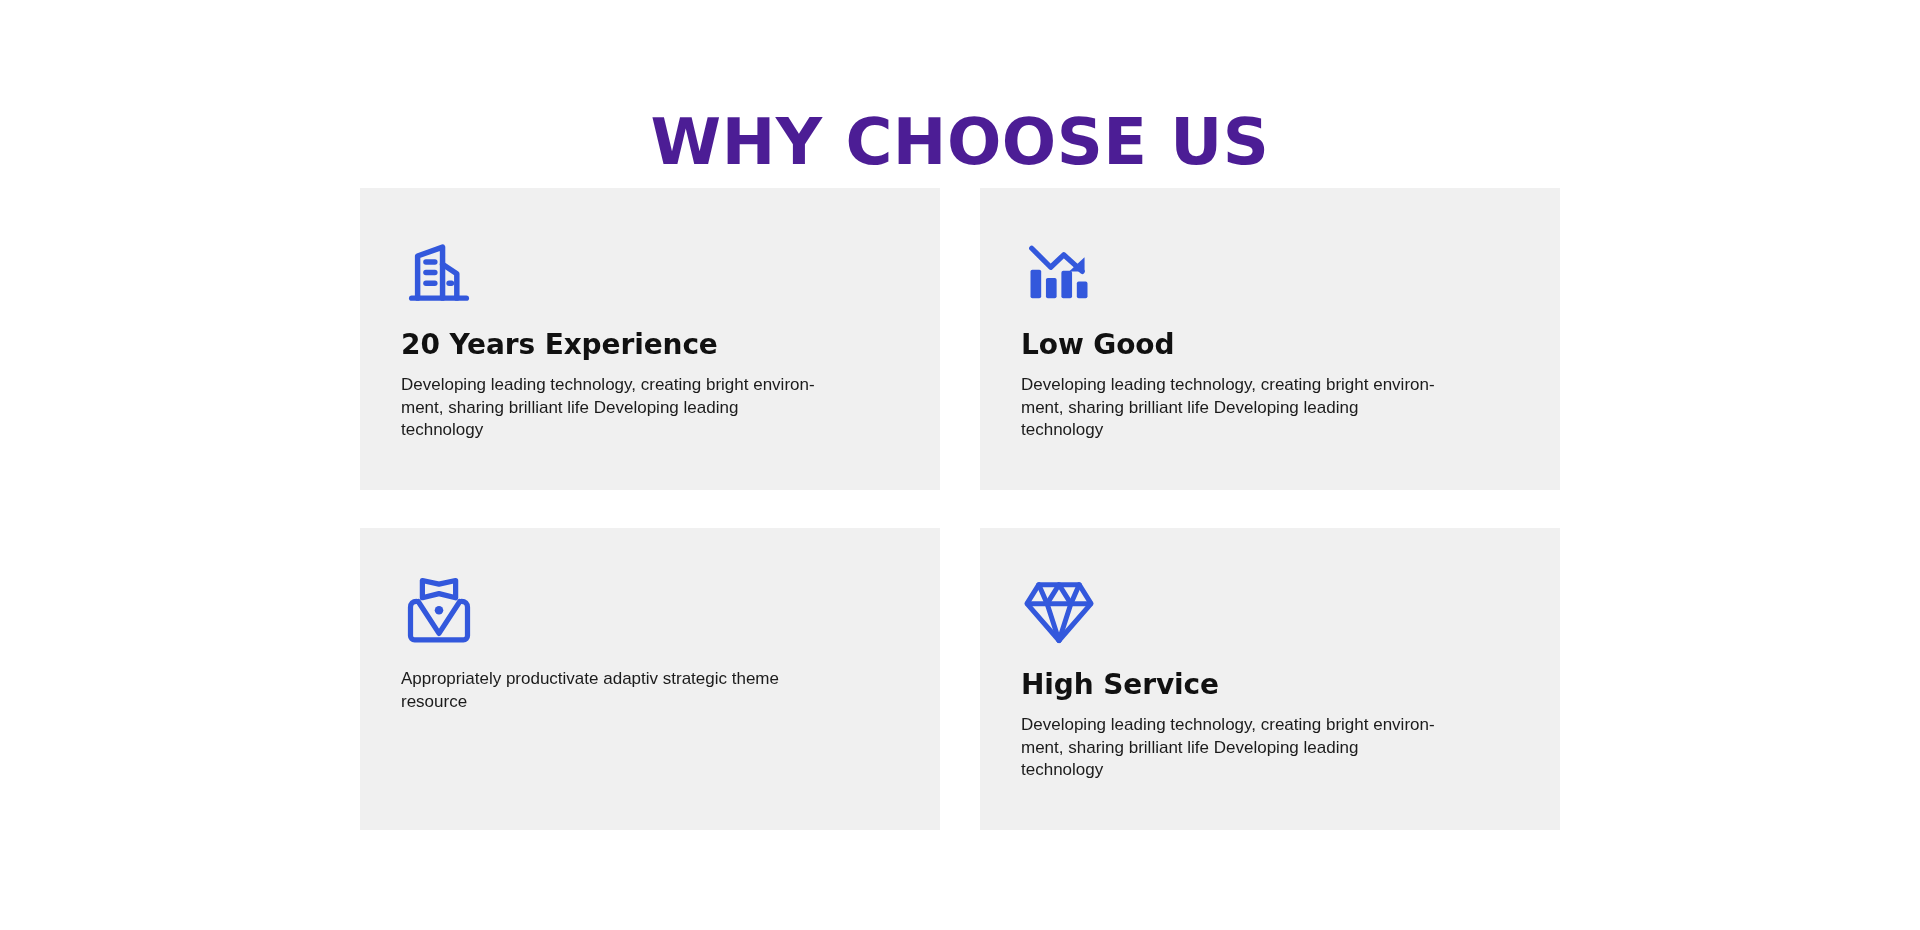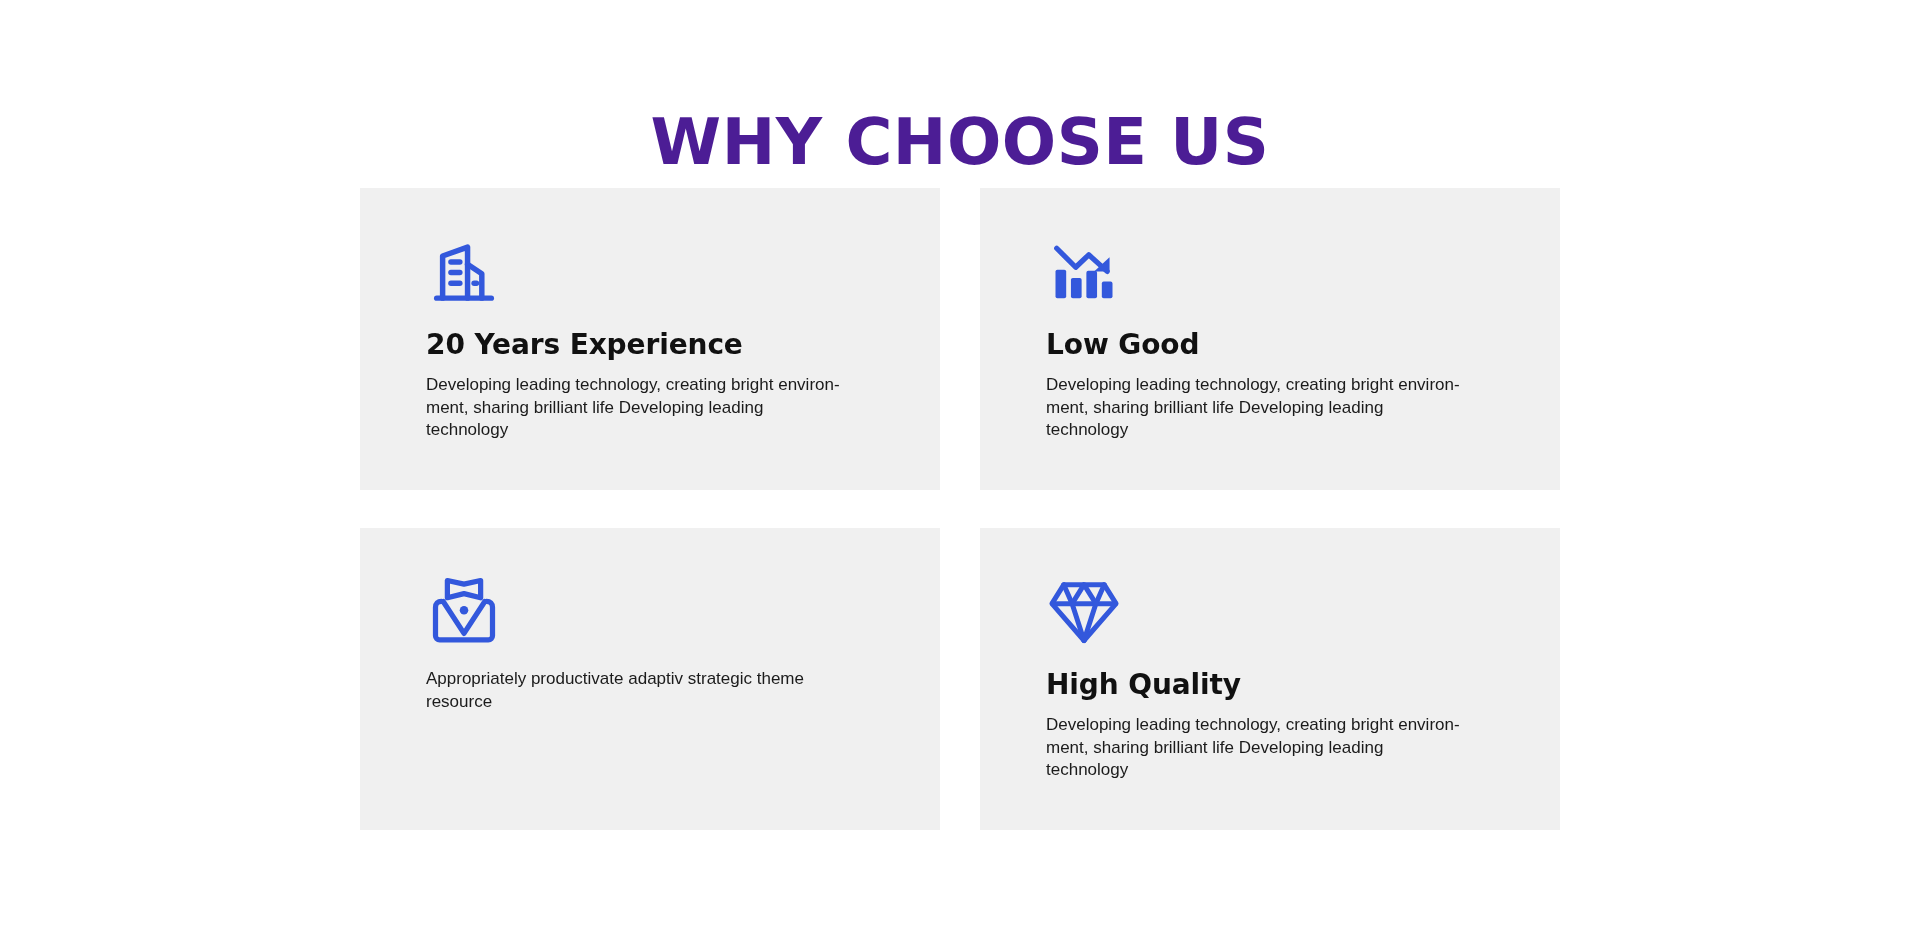--- a/index.html
+++ b/index.html
@@ -41,21 +41,21 @@
     height: 642px;
     display: grid;
     grid-template-columns: 580px 580px;
     grid-template-rows: 302px 302px;
     column-gap: 40px;
     row-gap: 38px;
   }
   .card {
     background: #f0f0f0;
     box-sizing: border-box;
-    padding: 46px 48px 0 66px;
+    padding: 46px 48px 0 41px;
     position: relative;
     overflow: hidden;
   }
   .card-icon {
     display: block;
     width: 76px;
     height: 76px;
     margin-bottom: 18px;
   }
   .card-icon svg {
@@ -147,18 +147,18 @@
         <svg viewBox="0 0 64 64" fill="none" xmlns="http://www.w3.org/2000/svg">
           <g stroke="#3358dc" stroke-width="4.2" stroke-linecap="round" stroke-linejoin="round" fill="none">
             <path d="M15 9 H49 L59 25 L32 56 L5 25 Z"></path>
             <path d="M5.5 25 H58.5"></path>
             <path d="M15 9 L22 25 L32 56"></path>
             <path d="M49 9 L42 25 L32 56"></path>
             <path d="M22 25 L32 9 L42 25"></path>
           </g>
         </svg>
       </span>
-      <div class="card-title">High Quality</div>
+      <div class="card-title">High Service</div>
       <p class="card-desc">Developing leading technology, creating bright environ-ment, sharing brilliant life Developing leading technology</p>
     </div>
 
   </div>
 </div>
 
 </body></html>

